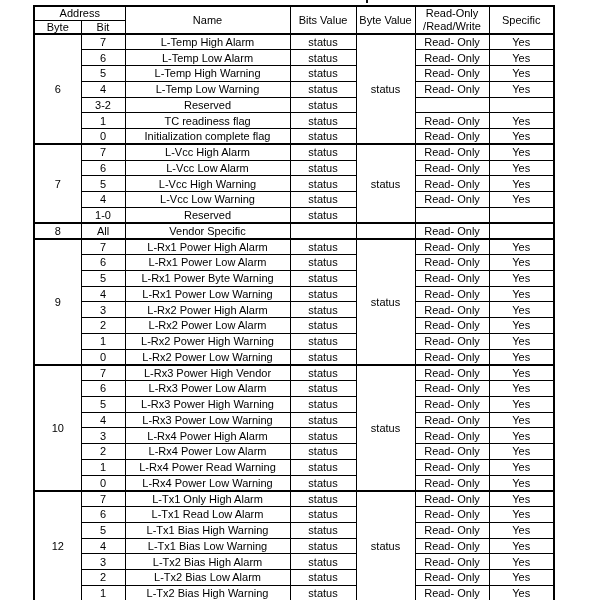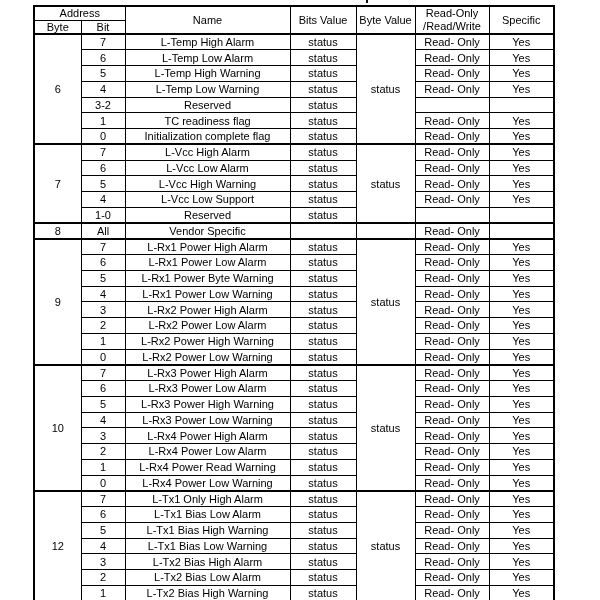--- a/index.html
+++ b/index.html
@@ -147,21 +147,21 @@
         </tr>
         <tr>
           <td>5</td>
           <td>L-Vcc High Warning</td>
           <td>status</td>
           <td>Read- Only</td>
           <td>Yes</td>
         </tr>
         <tr>
           <td>4</td>
-          <td>L-Vcc Low Support</td>
+          <td>L-Vcc Low Warning</td>
           <td>status</td>
           <td>Read- Only</td>
           <td>Yes</td>
         </tr>
         <tr>
           <td>1-0</td>
           <td>Reserved</td>
           <td>status</td>
           <td></td>
           <td></td>
@@ -229,21 +229,21 @@
         <tr>
           <td>0</td>
           <td>L-Rx2 Power Low Warning</td>
           <td>status</td>
           <td>Read- Only</td>
           <td>Yes</td>
         </tr>
         <tr class="group-start">
           <td rowspan="8">10</td>
           <td>7</td>
-          <td>L-Rx3 Power High Alarm</td>
+          <td>L-Rx3 Power High Vendor</td>
           <td>status</td>
           <td rowspan="8">status</td>
           <td>Read- Only</td>
           <td>Yes</td>
         </tr>
         <tr>
           <td>6</td>
           <td>L-Rx3 Power Low Alarm</td>
           <td>status</td>
           <td>Read- Only</td>
@@ -295,21 +295,21 @@
           <td rowspan="7">12</td>
           <td>7</td>
           <td>L-Tx1 Only High Alarm</td>
           <td>status</td>
           <td rowspan="7">status</td>
           <td>Read- Only</td>
           <td>Yes</td>
         </tr>
         <tr>
           <td>6</td>
-          <td>L-Tx1 Bias Low Alarm</td>
+          <td>L-Tx1 Read Low Alarm</td>
           <td>status</td>
           <td>Read- Only</td>
           <td>Yes</td>
         </tr>
         <tr>
           <td>5</td>
           <td>L-Tx1 Bias High Warning</td>
           <td>status</td>
           <td>Read- Only</td>
           <td>Yes</td>

